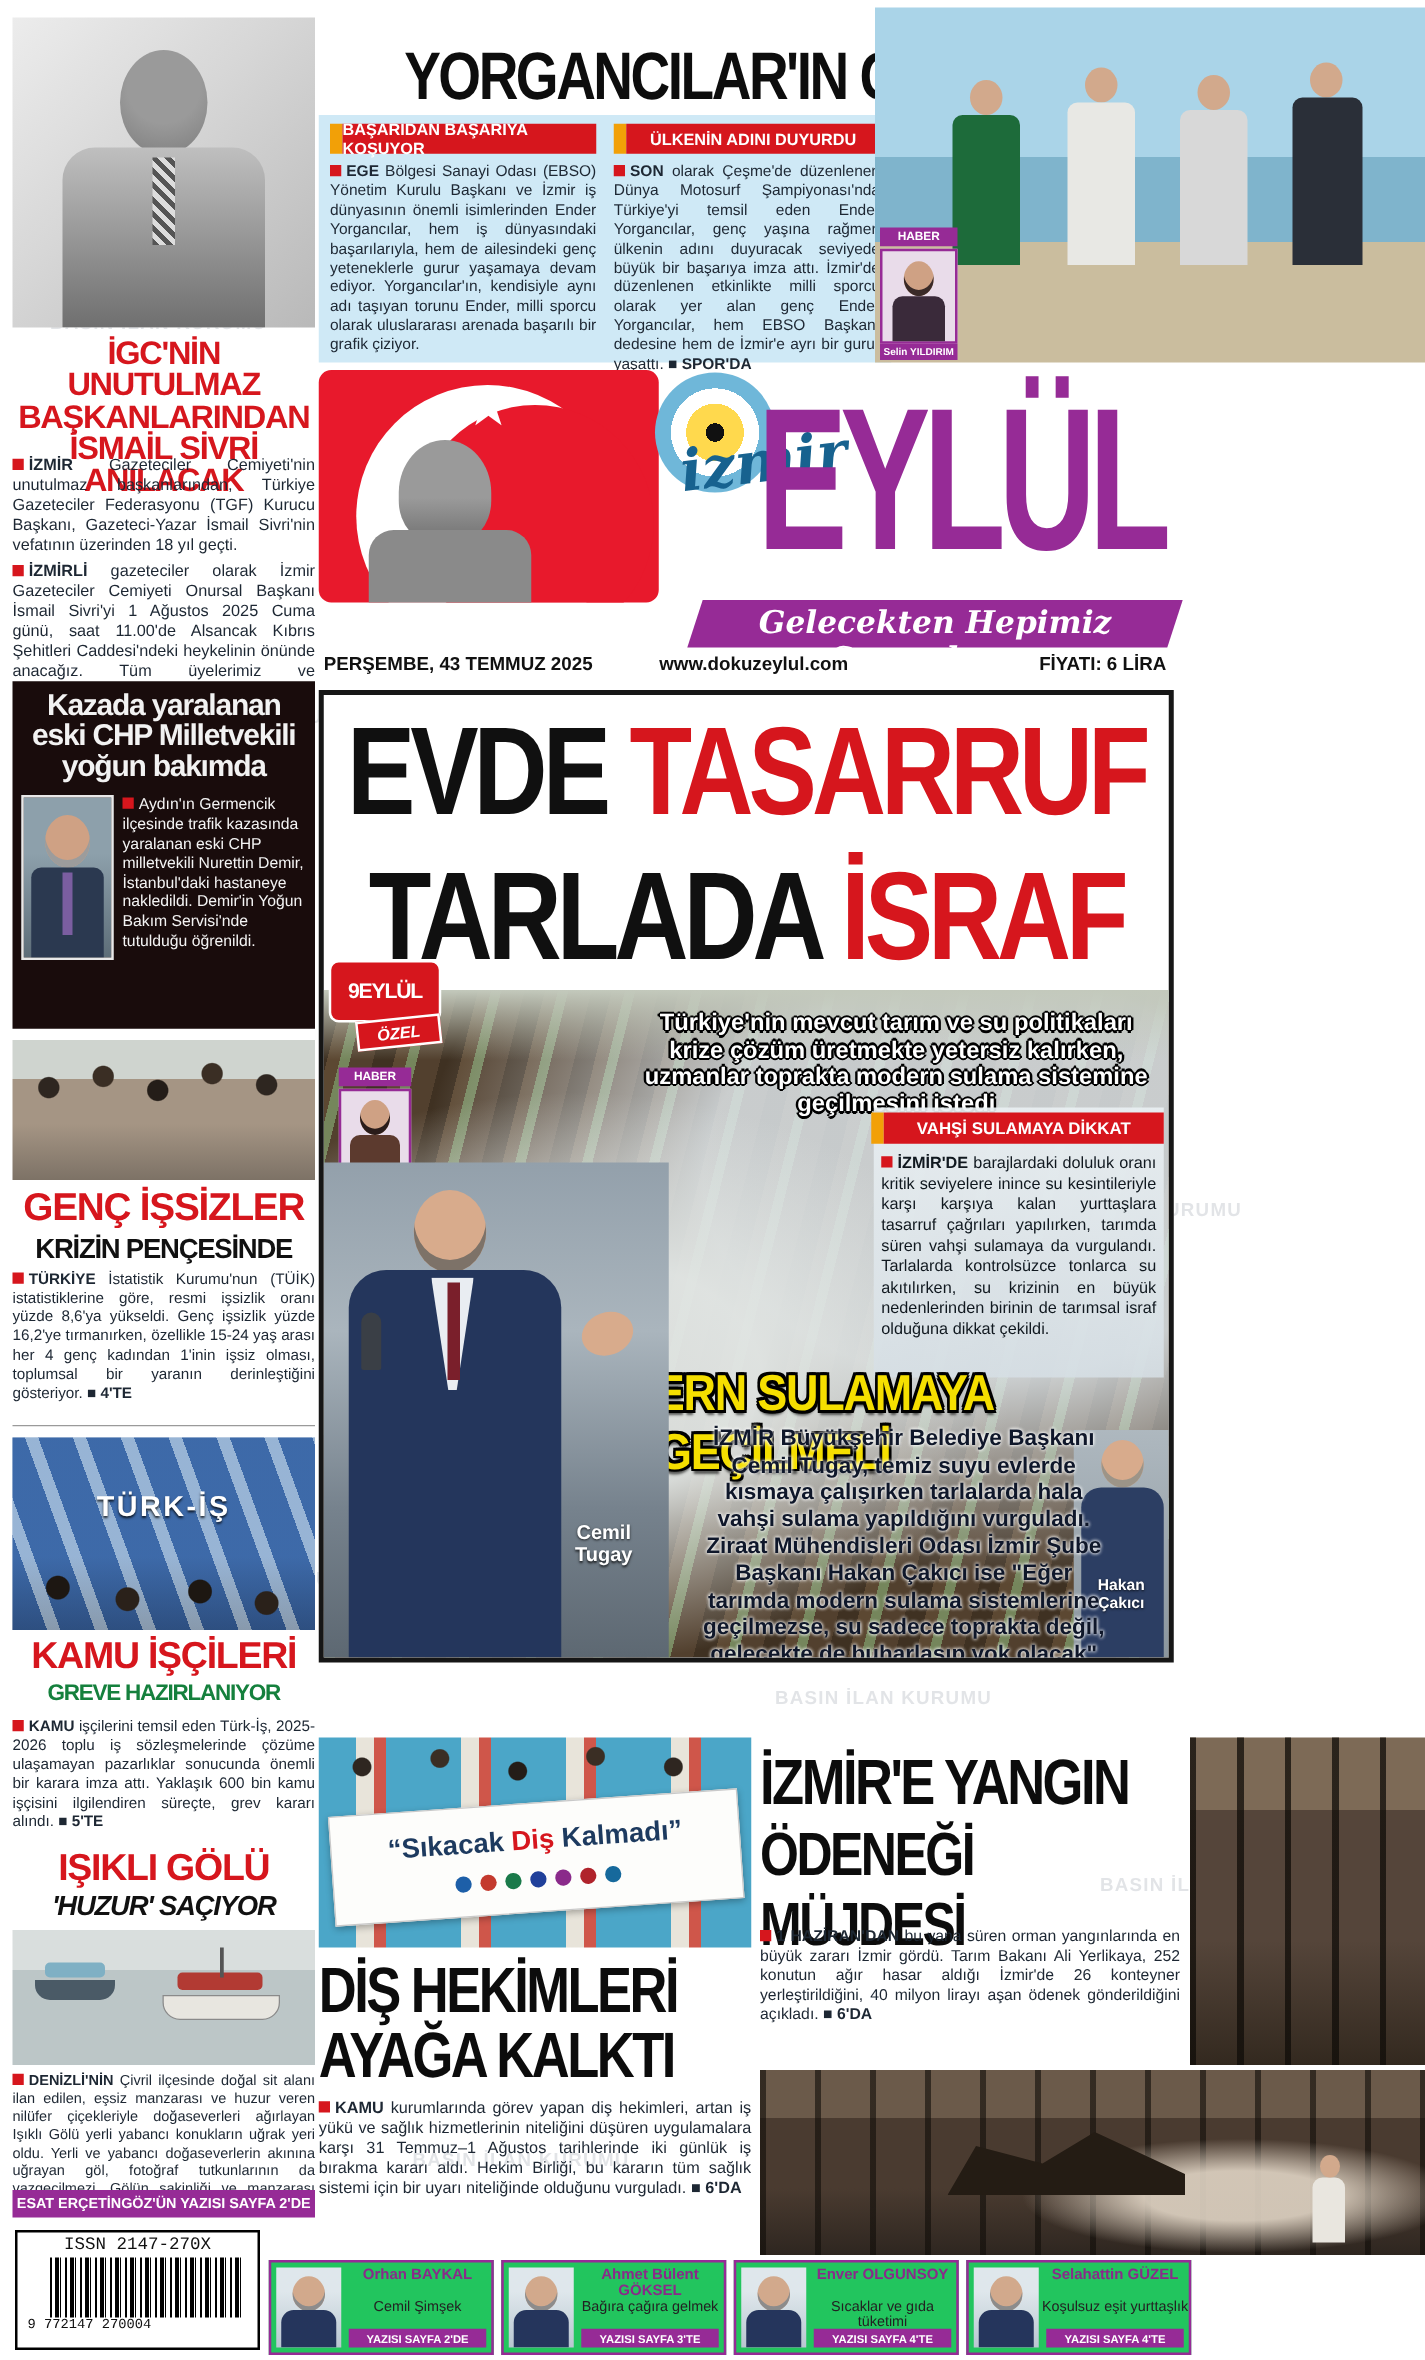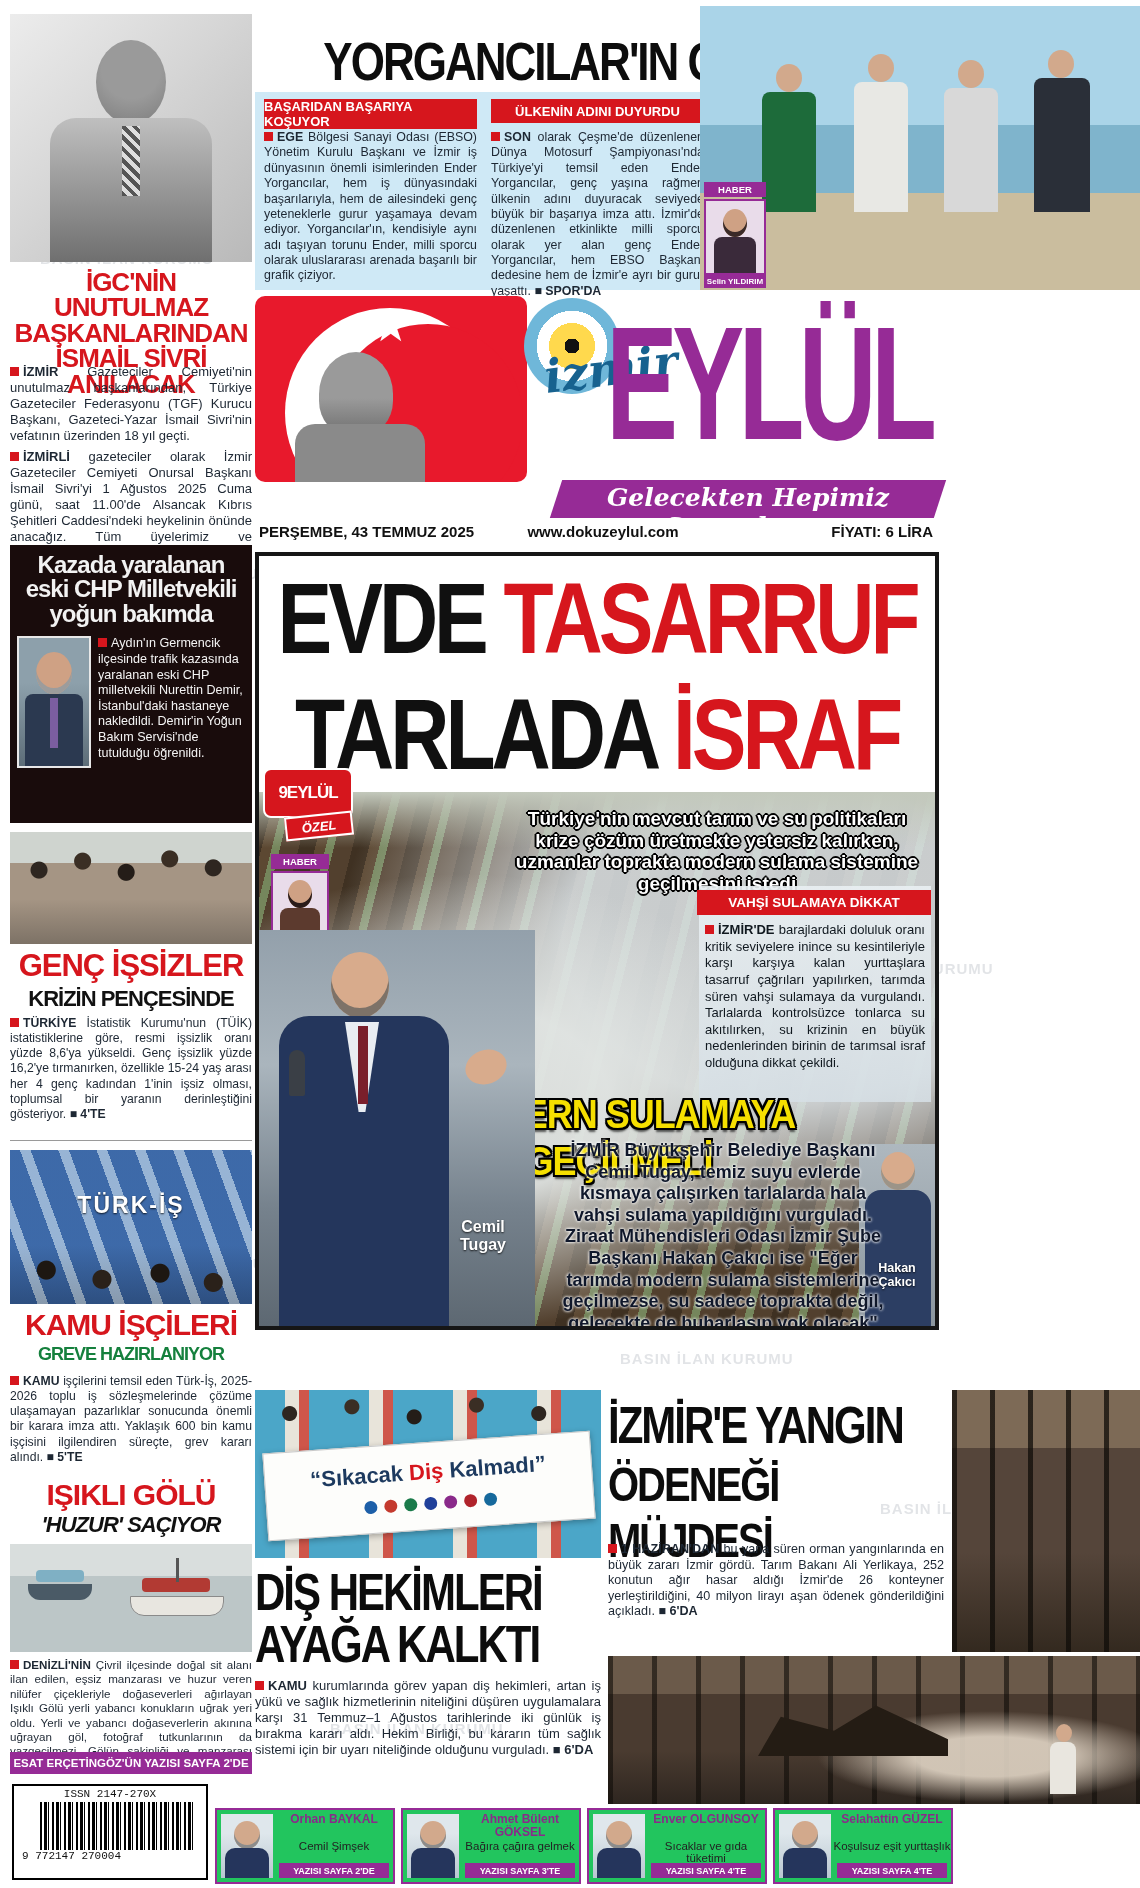--- a/index.html
+++ b/index.html
@@ -5,21 +5,21 @@
   html,body{margin:0;padding:0;background:#e9e9e9;}
   #page{position:relative;width:1140px;height:1888px;background:#fff;margin:0 auto;
         font-family:"Liberation Sans",sans-serif;overflow:hidden;color:#111;}
   .abs{position:absolute;}
   .center{text-align:center;}
   .photo{background-size:cover;overflow:hidden;}
   
   .hl-black{font-weight:bold;color:#0d0d0d;letter-spacing:-2px;}
   .tall{transform:scaleY(1.22);transform-origin:center top;}
   
-  .kicker{display:flex;height:24px;flex-direction:column;}
+  .kicker{display:flex;height:24px;}
   .kicker .notch{width:10px;background:#f2a007;}
   .kicker .bar{flex:1;background:#d6161d;color:#fff;font-weight:bold;font-size:14px;
                display:flex;align-items:center;justify-content:center;letter-spacing:0px;}
   
   .body-txt{font-size:12.4px;line-height:1.24;color:#1d2733;text-align:justify;}
   .lead{font-weight:bold;}
   .bullet{display:inline-block;width:9px;height:9px;background:#d6161d;margin-right:4px;}
   .pageref{font-weight:bold;}
   
   .wm{position:absolute;font-size:15px;font-weight:bold;color:rgba(110,120,135,.20);
@@ -122,21 +122,21 @@
     <div class="abs" style="left:18px;top:40px;width:64px;height:16px;border-radius:0 0 12px 12px;background:#4a5a66;"></div>
     <div class="abs" style="left:26px;top:26px;width:48px;height:12px;background:#7fb0c4;border-radius:4px;"></div>
     <div class="abs" style="left:120px;top:52px;width:92px;height:18px;border-radius:0 0 14px 14px;background:#e8e6e0;border:1px solid #8a8a8a;"></div>
     <div class="abs" style="left:132px;top:34px;width:68px;height:14px;background:#b23a33;border-radius:4px;"></div>
     <div class="abs" style="left:166px;top:14px;width:3px;height:24px;background:#555;"></div>
   </div>
   <div class="abs body-txt" style="left:10px;top:1658px;width:242px;font-size:11.6px;"><span class="bullet"></span><span class="lead">DENİZLİ'NİN</span> <span>Çivril ilçesinde doğal sit alanı ilan edilen, eşsiz manzarası ve huzur veren nilüfer çiçekleriyle doğaseverleri ağırlayan Işıklı Gölü yerli yabancı konukların uğrak yeri oldu. Yerli ve yabancı doğaseverlerin akınına uğrayan göl, fotoğraf tutkunlarının da vazgeçilmezi. Gölün sakinliği ve manzarası huzur veriyor.</span></div>
   <div class="abs ptag" style="left:10px;top:1752px;width:242px;height:22px;font-size:11.5px;">ESAT ERÇETİNGÖZ'ÜN YAZISI SAYFA 2'DE</div>
 
   <div class="abs" style="left:12px;top:1784px;width:196px;height:96px;border:2px solid #000;background:#fff;box-sizing:border-box;">
-    <div class="center" style="font-family:'Liberation Mono',monospace;font-size:11px;margin-top:2px;">ISSN 2147-270X</div>
+    <div class="center" style="font-family:'Liberation Mono',monospace;font-size:14px;margin-top:2px;">ISSN 2147-270X</div>
     <div style="margin:2px 10px 0 26px;height:48px;background:repeating-linear-gradient(90deg,#000 0 2px,#fff 2px 4px,#000 4px 7px,#fff 7px 8px,#000 8px 9px,#fff 9px 12px);"></div>
     <div style="font-family:'Liberation Mono',monospace;font-size:11px;margin-left:8px;">9 772147 270004</div>
   </div>
 
   <div class="abs center hl-black tall" style="left:258px;top:30px;width:676px;font-size:44px;line-height:52px;">YORGANCILAR'IN GURURU TORUNU</div>
 
   <div class="abs" style="left:255px;top:92px;width:458px;height:198px;background:#cfe9f6;box-sizing:border-box;padding:7px 9px;">
     <div style="display:flex;gap:14px;">
       <div style="flex:1;">
         <div class="kicker">

